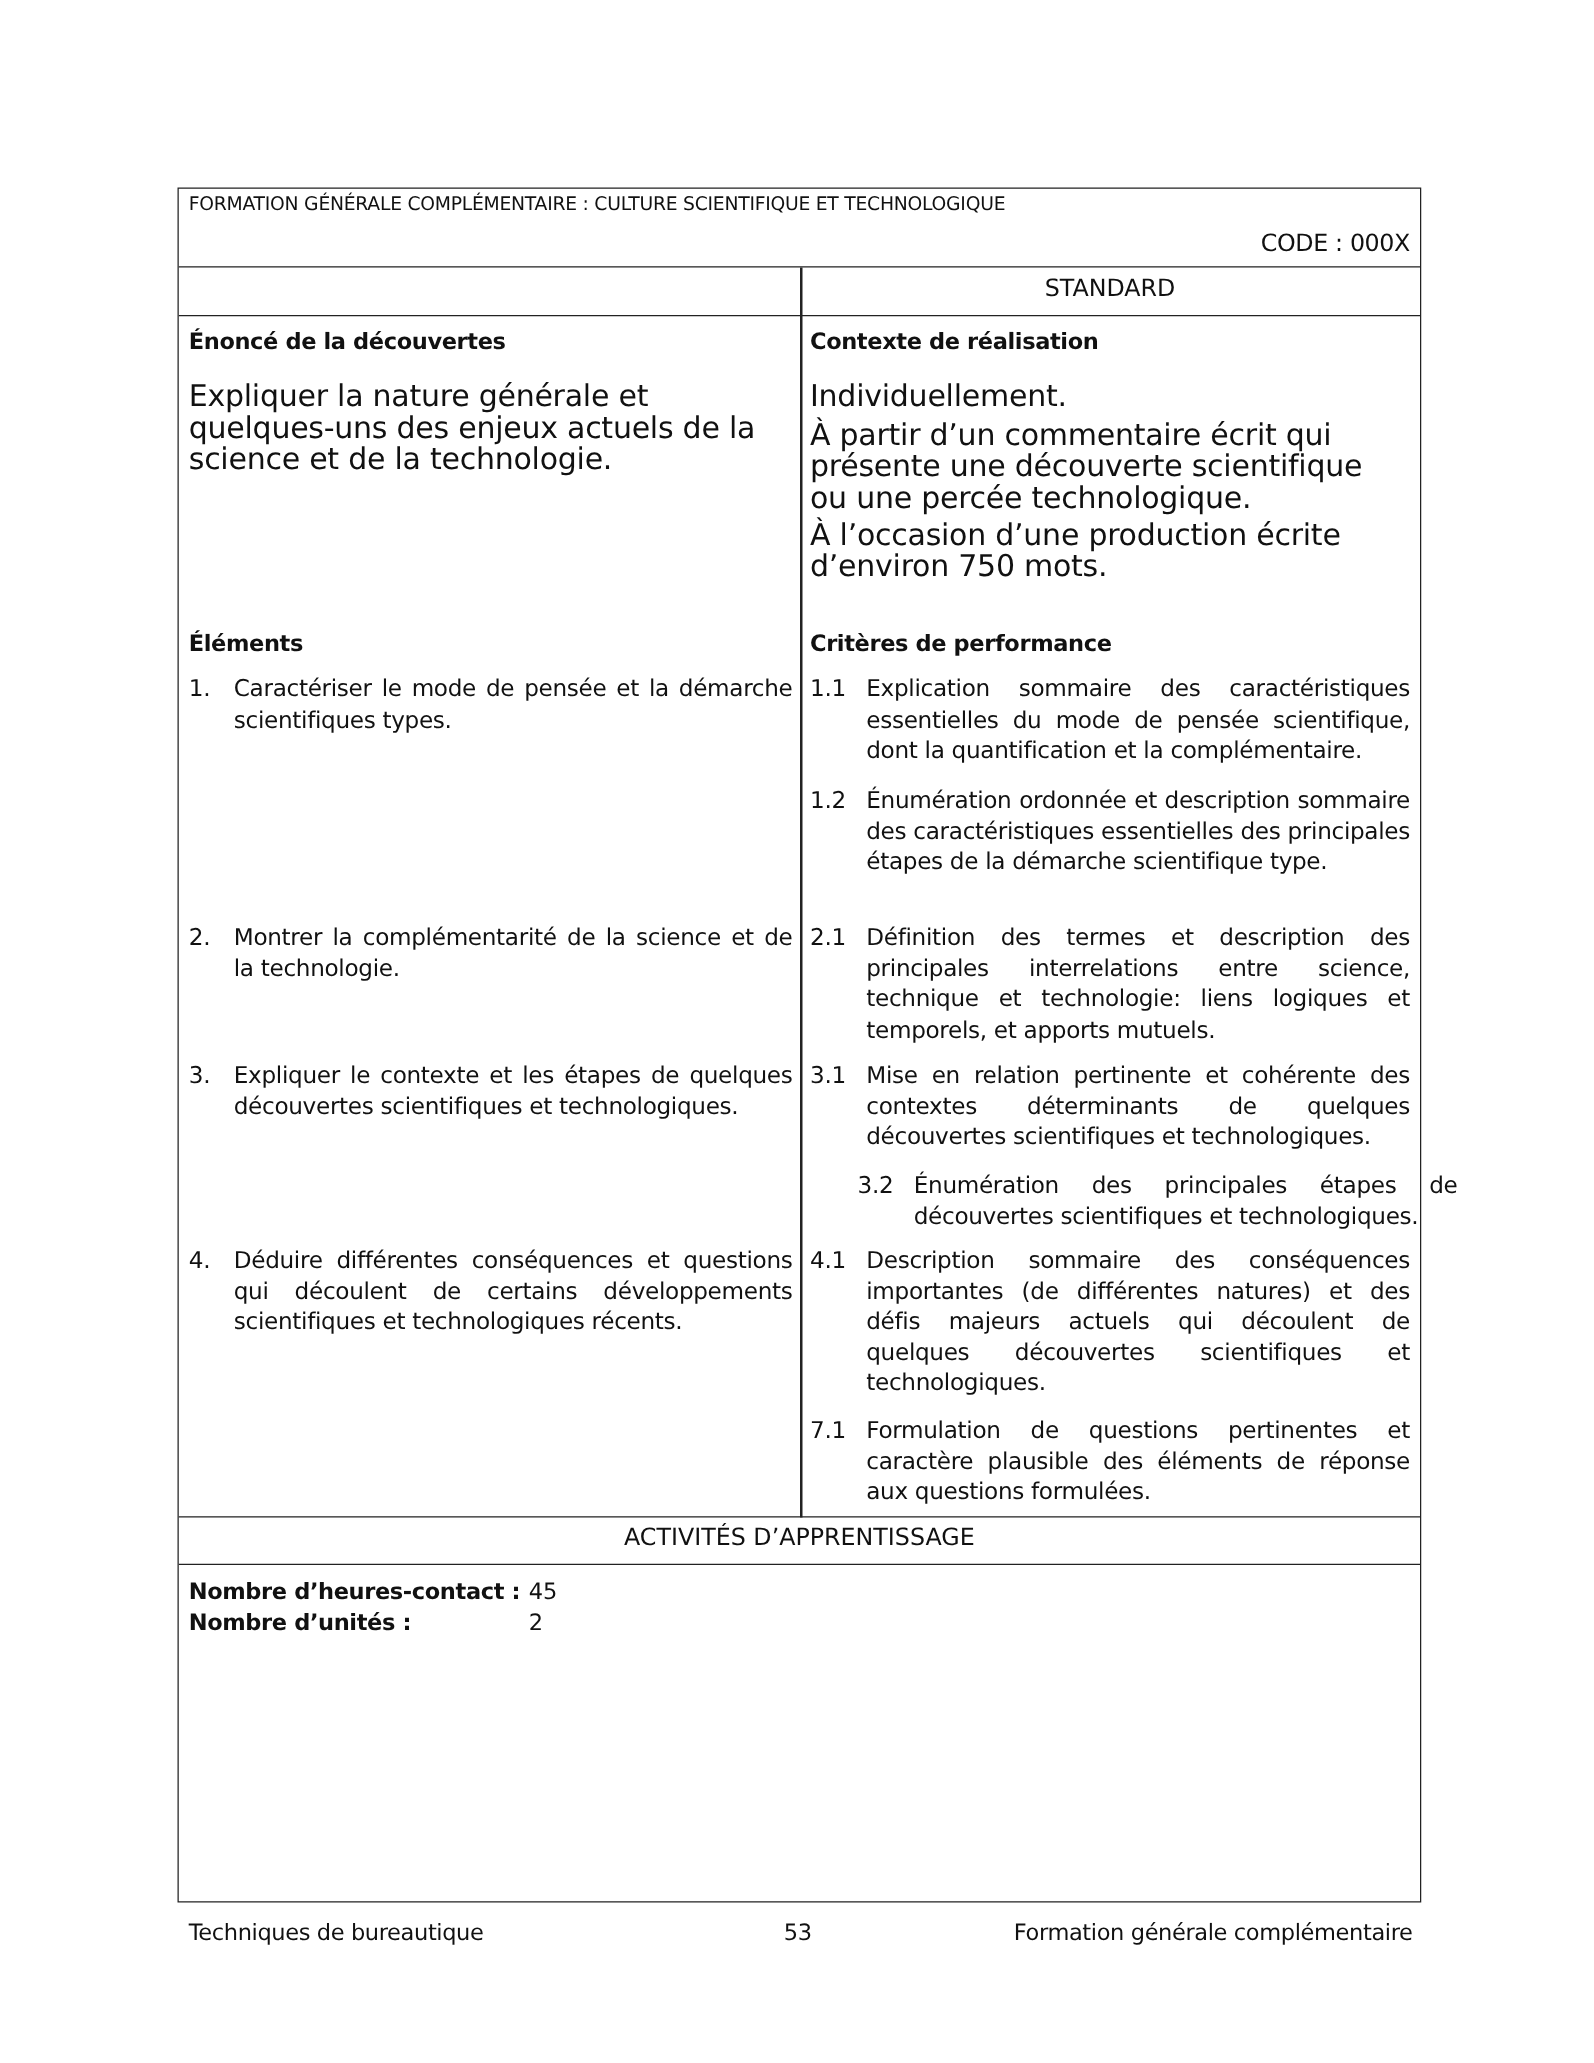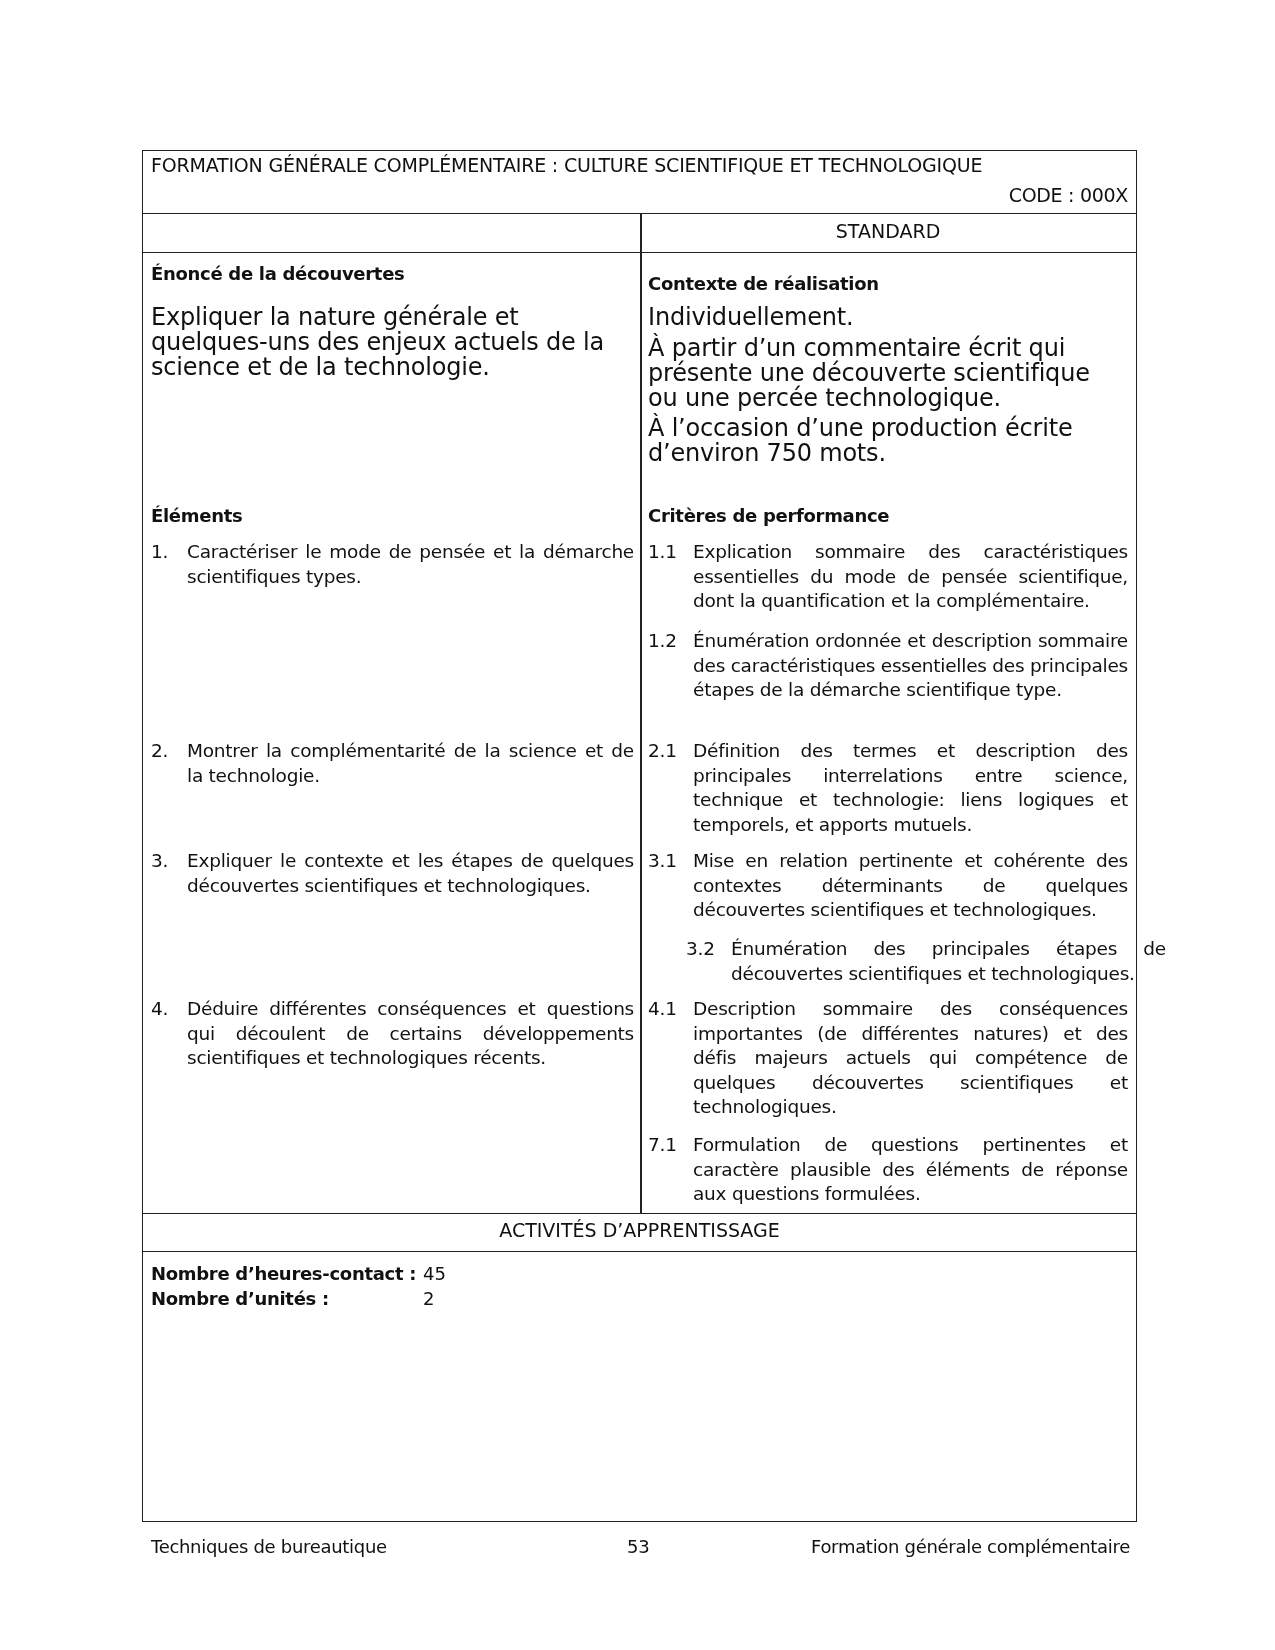--- a/index.html
+++ b/index.html
@@ -10,21 +10,21 @@
   }
   .sheet {
     position: absolute; left: 142px; top: 150px; width: 995px; height: 1372px;
     border: 1.5px solid #222; box-sizing: border-box;
   }
   .title-row {
     position: absolute; left: 0; top: 0; right: 0; height: 63px;
     border-bottom: 1.5px solid #222; box-sizing: border-box;
   }
   .title-text {
-    position: absolute; left: 8px; top: 3px; font-size: 19px; letter-spacing: -0.2px; white-space: nowrap;
+    position: absolute; left: 8px; top: 3px; font-size: 15px; letter-spacing: -0.2px; white-space: nowrap;
   }
   .code-text {
     position: absolute; right: 8px; top: 33px; font-size: 19px; white-space: nowrap; letter-spacing: -0.3px;
   }
   .heads-row {
     position: absolute; left: 0; top: 63px; right: 0; height: 39px;
     border-bottom: 1.5px solid #222; box-sizing: border-box;
   }
   .heads-row .h {
     position: absolute; top: 6px; font-size: 19px; text-align: center;
@@ -91,21 +91,21 @@
       <span class="num">3.</span>
       <div class="txt">Expliquer le contexte et les étapes de quelques découvertes scientifiques et technologiques.</div>
     </div>
     <div class="item" style="top:734px;">
       <span class="num">4.</span>
       <div class="txt">Déduire différentes conséquences et questions qui découlent de certains développements scientifiques et technologiques récents.</div>
     </div>
   </div>
 
   <div class="body-right">
-    <div class="bold" style="position:absolute;top:10px;">Contexte de réalisation</div>
+    <div class="bold" style="position:absolute;top:0;">Contexte de réalisation</div>
     <div class="para" style="position:absolute;top:42px;width:470px;">Individuellement.</div>
     <div class="para" style="position:absolute;top:73px;width:470px;">À partir d’un commentaire écrit qui présente une découverte scientifique ou une percée technologique.</div>
     <div class="para" style="position:absolute;top:153px;width:470px;">À l’occasion d’une production écrite d’environ 750 mots.</div>
 
     <div class="bold" style="position:absolute;top:242px;">Critères de performance</div>
 
     <div class="item crit" style="top:277px;">
       <span class="num">1.1</span>
       <div class="txt">Explication sommaire des caractéristiques essentielles du mode de pensée scientifique, dont la quantification et la complémentaire.</div>
     </div>
@@ -120,21 +120,21 @@
     <div class="item crit" style="top:586px;">
       <span class="num">3.1</span>
       <div class="txt">Mise en relation pertinente et cohérente des contextes déterminants de quelques découvertes scientifiques et technologiques.</div>
     </div>
     <div class="item crit" style="top:674px;margin-left:38px;">
       <span class="num">3.2</span>
       <div class="txt">Énumération des principales étapes de découvertes scientifiques et technologiques.</div>
     </div>
     <div class="item crit" style="top:734px;">
       <span class="num">4.1</span>
-      <div class="txt">Description sommaire des conséquences importantes (de différentes natures) et des défis majeurs actuels qui compétence de quelques découvertes scientifiques et technologiques.</div>
+      <div class="txt">Description sommaire des conséquences importantes (de différentes natures) et des défis majeurs actuels qui découlent de quelques découvertes scientifiques et technologiques.</div>
     </div>
     <div class="item crit" style="top:870px;">
       <span class="num">7.1</span>
       <div class="txt">Formulation de questions pertinentes et caractère plausible des éléments de réponse aux questions formulées.</div>
     </div>
   </div>
 
   <div class="act-row">
     <div class="h">ACTIVITÉS D’APPRENTISSAGE</div>
   </div>

